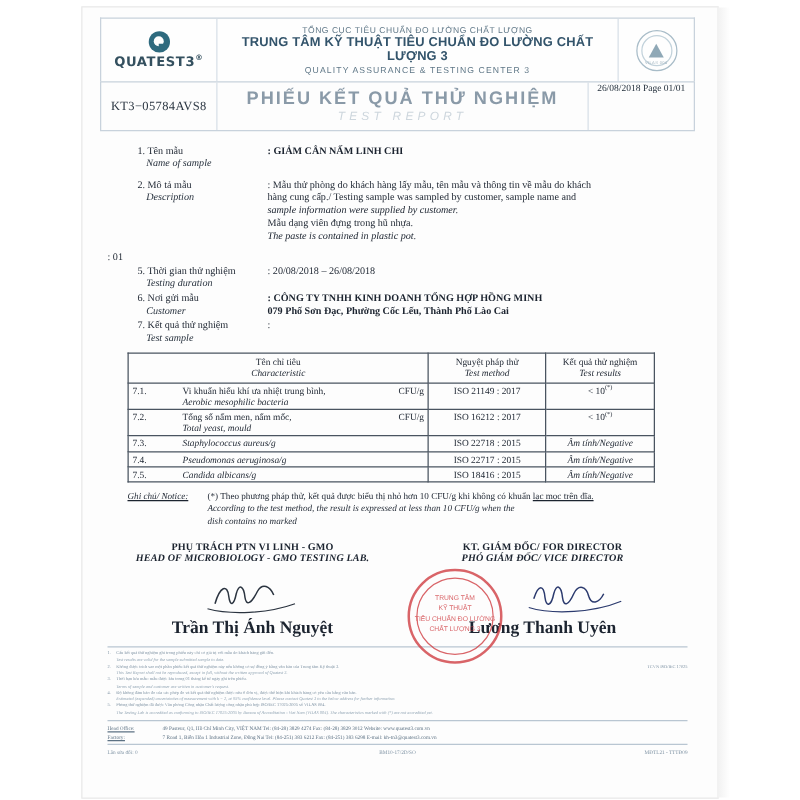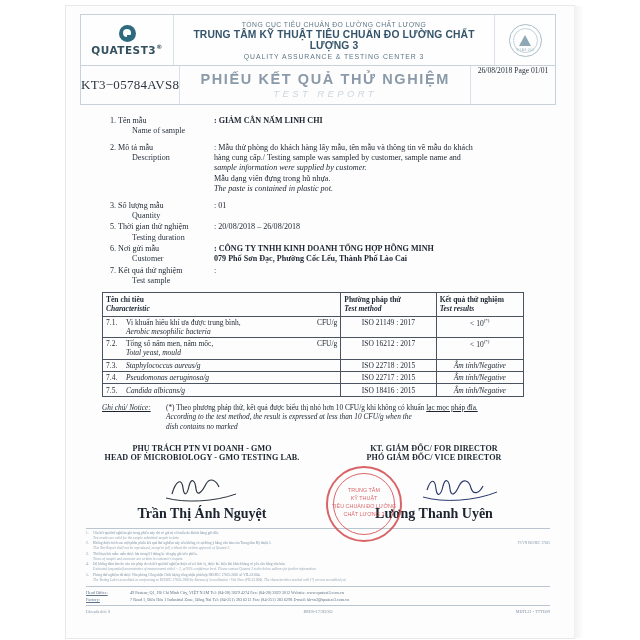--- a/index.html
+++ b/index.html
@@ -77,21 +77,21 @@
   .seal-cap{
     position:absolute;bottom:3.5px;left:0;right:0;text-align:center;
     font-size:3.2px;color:#9fb3bf;font-family:"Liberation Sans",sans-serif;letter-spacing:.3px;
   }
 
   
   .tband{display:flex;border:1px solid #c8d2dc;height:38px;}
   .tb-code{
     flex:0 0 92px;display:flex;align-items:center;justify-content:center;
     border-right:1px solid #d8e0e8;
-    font-size:13px;letter-spacing:.3px;color:#2b3642;font-family:"Liberation Serif",serif;
+    font-size:10px;letter-spacing:.3px;color:#2b3642;font-family:"Liberation Serif",serif;
   }
   .tb-title{flex:1;display:flex;flex-direction:column;align-items:center;justify-content:center;}
   .tb-vn{
     font-family:"Liberation Sans",sans-serif;font-weight:bold;
     font-size:14.5px;letter-spacing:1.6px;color:#8a9aa8;
   }
   .tb-en{
     font-family:"Liberation Sans",sans-serif;font-style:italic;
     font-size:9.5px;letter-spacing:3.4px;color:#cdd6dd;margin-top:1px;
   }
@@ -100,39 +100,39 @@
     display:flex;flex-direction:row;justify-content:center;gap:2px;
     font-size:7.6px;color:#24303c;
   }
 
   
   .body{padding:11px 6px 0 6px;}
   .frow{display:flex;margin-bottom:1px;font-size:8.1px;line-height:1.28;}
   .frow.gap{margin-bottom:6px;justify-content:flex-end;}
   .flabel{flex:0 0 104px;padding-left:24px;}
   .flabel .vn{display:block;}
-  .flabel .en{display:block;padding-left:7px;color:#2a3440;margin-left:15px;}
+  .flabel .en{display:block;font-style:italic;padding-left:7px;color:#2a3440;}
   .fval{flex:1;}
   .fval .ln{display:block;}
   .fval .it{font-style:italic;}
   .fval .bold{font-weight:bold;}
 
   
   .rtbl{
     width:422px;margin:6px 0 0 16px;border-collapse:collapse;
     font-size:7.5px;color:#1c2430;
   }
   .rtbl th,.rtbl td{border:.9px solid #4a5460;padding:1.2px 3px;vertical-align:top;}
-  .rtbl thead th{text-align:left;font-weight:bold;padding:2px 3px 2.5px;margin-left:15px;}
+  .rtbl thead th{text-align:center;font-weight:normal;padding:2px 3px 2.5px;margin-left:15px;}
   .rtbl thead .vn{display:block;}
   .rtbl thead .en{display:block;font-style:italic;}
   .c-char{width:244px;}
   .c-meth{width:94px;text-align:center;}
   .c-res{width:84px;text-align:center;}
-  .ch-wrap{display:flex;}
+  .ch-wrap{display:flex;gap:20px;}
   .ch-no{flex:0 0 20px;}
   .ch-txt{flex:1;}
   .ch-txt .en{font-style:italic;display:block;}
   .ch-unit{flex:0 0 26px;text-align:right;}
   td.meth,td.res{text-align:center;}
   .sup{font-size:5px;vertical-align:super;}
   .neg{font-style:italic;}
 
   
   .notice{
@@ -142,21 +142,21 @@
   .notice .txt{flex:1;}
   .notice .txt .it{font-style:italic;display:block;}
   .notice .u{text-decoration:underline;}
 
   
   .sigs{display:flex;margin:12px 0 0 0;}
   .sig{flex:1;text-align:center;position:relative;}
   .sig .l1,.sig .l2{
     font-family:"Liberation Serif",serif;font-weight:bold;font-size:8.1px;letter-spacing:.1px;
   }
-  .sig .l2{}
+  .sig .l2{font-style:italic;}
   .sig-space{height:44px;position:relative;}
   .sig-name{font-weight:bold;font-size:14px;}
   .scribble{
     position:absolute;left:50%;top:8px;transform:translateX(-50%);
   }
   .stamp{
     position:absolute;left:8px;top:4px;width:72px;height:72px;border-radius:50%;
     border:2.2px solid #cf3a3f;opacity:.78;
   }
   .stamp::before{
@@ -250,24 +250,20 @@
               </div>
               <div class="fval">
                 <span class="ln">: Mẫu thử phòng do khách hàng lấy mẫu, tên mẫu và thông tin về mẫu do khách</span>
                 <span class="ln">hàng cung cấp./ Testing sample was sampled by customer, sample name and</span>
                 <span class="ln it">sample information were supplied by customer.</span>
                 <span class="ln">Mẫu dạng viên đựng trong hũ nhựa.</span>
                 <span class="ln it">The paste is contained in plastic pot.</span>
               </div>
             </div>
             <div class="frow">
-              <div class="flabel">
-                <span class="vn">3. Số lượng mẫu</span>
-                <span class="en">Quantity</span>
-              </div>
               <div class="fval">
                 <span class="ln">: 01</span>
               </div>
             </div>
             <div class="frow">
               <div class="flabel">
                 <span class="vn">5. Thời gian thử nghiệm</span>
                 <span class="en">Testing duration</span>
               </div>
               <div class="fval">
@@ -296,35 +292,35 @@
           </div>
 
         <table class="rtbl">
           <thead>
             <tr>
               <th class="c-char">
                 <span class="vn">Tên chỉ tiêu</span>
                 <span class="en">Characteristic</span>
               </th>
               <th class="c-meth">
-                <span class="vn">Phường pháp thử</span>
+                <span class="vn">Nguyệt pháp thử</span>
                 <span class="en">Test method</span>
               </th>
               <th class="c-res">
                 <span class="vn">Kết quả thử nghiệm</span>
                 <span class="en">Test results</span>
               </th>
             </tr>
           </thead>
           <tbody id="rows-host">
               <tr>
                 <td>
                   <div class="ch-wrap">
                     <div class="ch-no">7.1.</div>
-                    <div class="ch-txt"><span>Vi khuẩn hiếu khí ưa được trung bình,</span><span class="en">Aerobic mesophilic bacteria</span></div>
+                    <div class="ch-txt"><span>Vi khuẩn hiếu khí ưa nhiệt trung bình,</span><span class="en">Aerobic mesophilic bacteria</span></div>
                     <div class="ch-unit">CFU/g</div>
                   </div>
                 </td>
                 <td class="meth">ISO 21149 : 2017</td>
                 <td class="res"><span>&lt; 10</span><span class="sup">(*)</span></td>
               </tr>
               <tr>
                 <td>
                   <div class="ch-wrap">
                     <div class="ch-no">7.2.</div>
@@ -374,29 +370,29 @@
                 <td class="meth">ISO 18416 : 2015</td>
                 <td class="res"><span class="neg">Âm tính/Negative</span></td>
               </tr>
             </tbody>
         </table>
 
         <div class="notice">
           <div class="lead">Ghi chú/ Notice:</div>
           <div class="txt">
             <span>(*) Theo phương pháp thử, kết quả được biểu thị nhỏ hơn 10 CFU/g khi không có khuẩn</span>
-            <span class="u">lạc mọc pháp đĩa.</span>
+            <span class="u">lạc mọc trên đĩa.</span>
             <span class="it">According to the test method, the result is expressed at less than 10 CFU/g when the</span>
             <span class="it">dish contains no marked</span>
           </div>
         </div>
 
         <div class="sigs">
           <div class="sig">
-            <div class="l1">PHỤ TRÁCH PTN VI DOANH - GMO</div>
+            <div class="l1">PHỤ TRÁCH PTN VI LINH - GMO</div>
             <div class="l2">HEAD OF MICROBIOLOGY - GMO TESTING LAB.</div>
             <div class="sig-space">
               <svg class="scribble" width="92" height="34" viewBox="0 0 92 34">
                 <path d="M16 24 C20 10, 26 8, 27 18 C28 26, 31 26, 33 16 C35 8, 39 9, 40 19 C41 26, 45 24, 50 14 C54 7, 60 10, 63 17" fill="none" stroke="#2b3440" stroke-width="1.2"></path>
                 <path d="M10 28 C28 33, 58 32, 80 24" fill="none" stroke="#2b3440" stroke-width="1"></path>
               </svg>
             </div>
             <div class="sig-name">Trần Thị Ánh Nguyệt</div>
           </div>
           <div class="sig">

